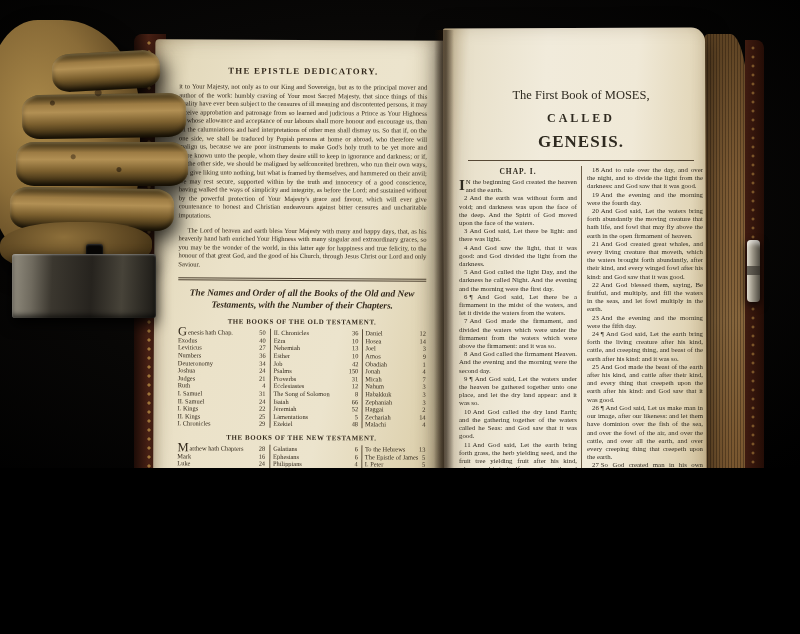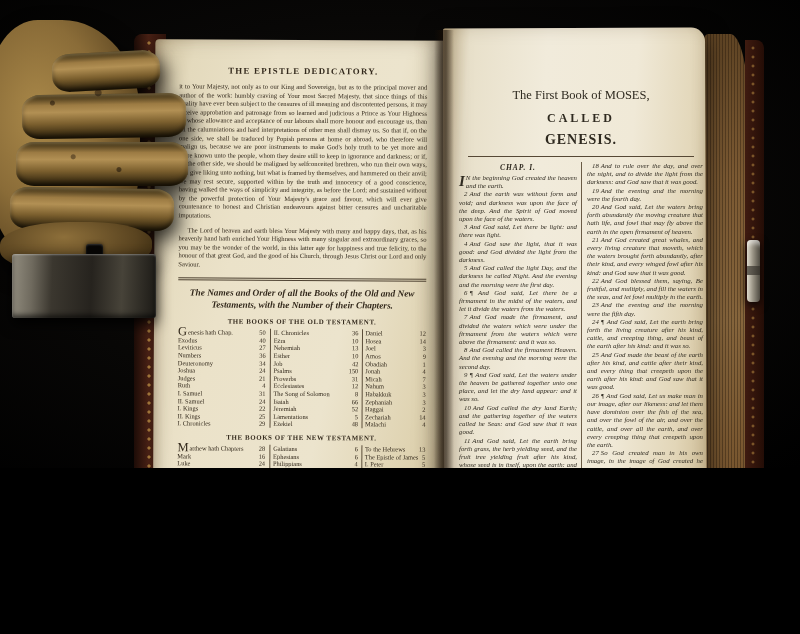--- a/index.html
+++ b/index.html
@@ -70,23 +70,23 @@
   .bcap{display:inline-block;font-size:12.5px;line-height:7px;height:7px;overflow:visible;margin-right:1px;}
   .bcap:empty{display:none;}
   .showthrough{position:absolute;left:8px;top:474px;width:234px;height:56px;opacity:.8;
     background:repeating-linear-gradient(0deg, rgba(112,96,68,.17) 0 1.6px, transparent 1.6px 6.4px);
     filter:blur(.7px);}
 
   
   .right-text{position:absolute;left:458px;top:88px;width:246px;height:522px;color:#2f2a20;}
   .bktitle1{font-size:12.5px;text-align:center;margin:0 0 8px;}
   .bktitle2{font-size:12px;letter-spacing:3px;text-align:center;margin:0 0 6px;font-weight:600;}
-  .bktitle3{font-size:14px;letter-spacing:1px;text-align:center;font-weight:700;margin:0;}
+  .bktitle3{font-size:17px;letter-spacing:1px;text-align:center;font-weight:700;margin:0;}
   .title-rule{border-top:1px solid #564835;margin:8px 10px 5px;}
-  .vcols{display:flex;height:420px;overflow:hidden;font-style:italic;}
+  .vcols{display:flex;height:420px;overflow:hidden;}
   .vcol{width:50%;padding:0 4px 0 1px;overflow:hidden;}
   .vcol.right{border-left:1px solid #6a5b45;padding:0 1px 0 5px;}
   .chap{font-size:7.5px;font-weight:700;letter-spacing:1px;text-align:center;margin:1px 0 2px;}
   .verse{margin:0;font-size:6.8px;line-height:8.2px;text-align:justify;text-indent:5px;}
   .vnum{margin-right:2px;}
   .verse.first{text-indent:0;}
   .dropcap{float:left;font-size:15px;line-height:13px;font-weight:600;margin:1px 1px 0 0;}
   .signature{position:absolute;left:50%;top:498px;width:50%;text-align:center;font-size:7.5px;}
 
   

